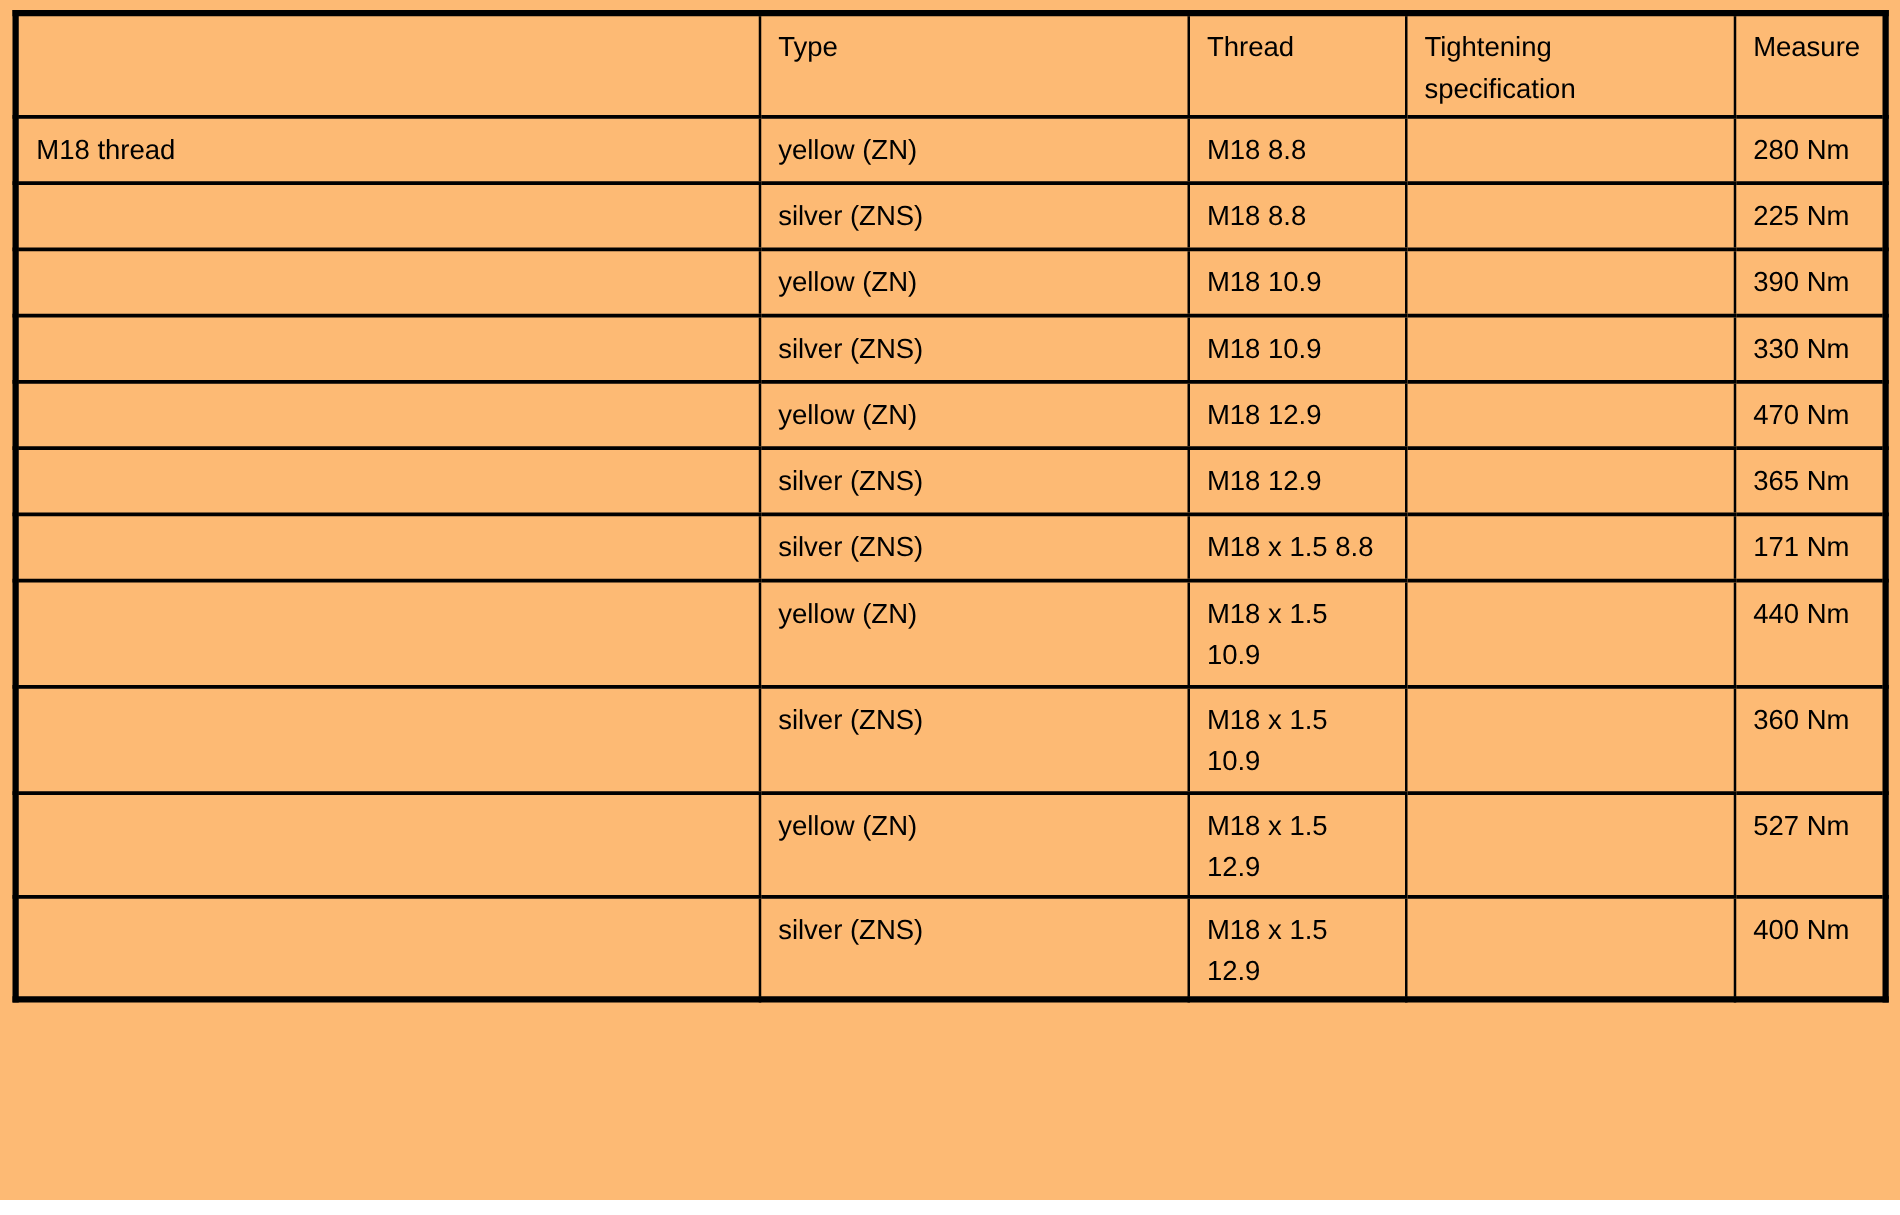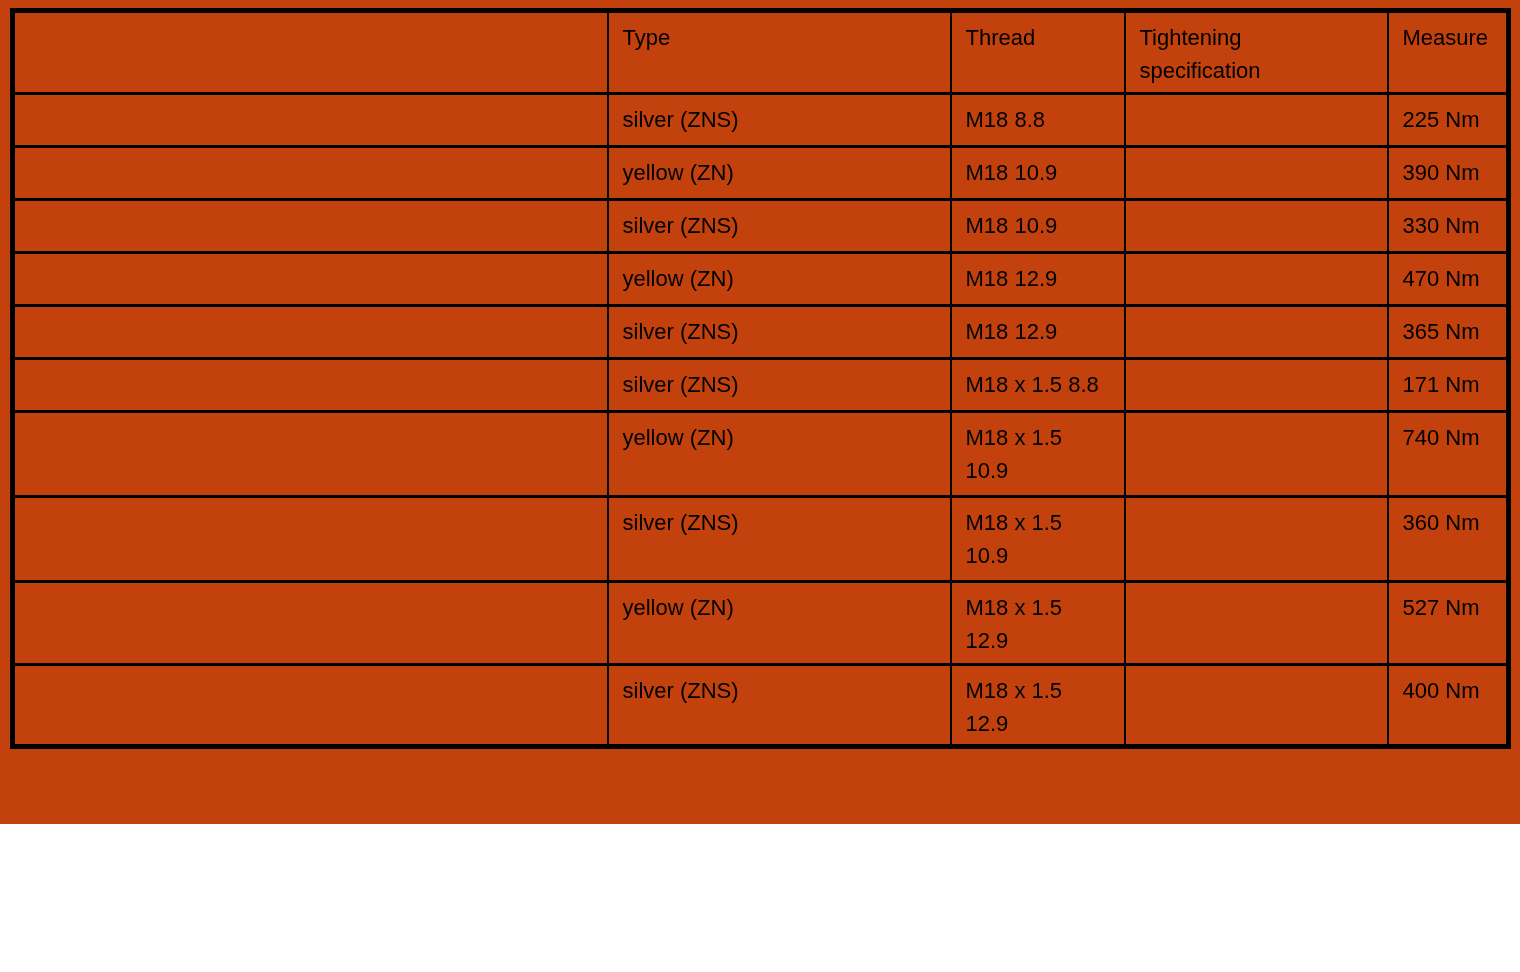--- a/index.html
+++ b/index.html
@@ -6,22 +6,22 @@
     margin: 0;
     padding: 0;
     background: #ffffff;
     width: 1520px;
     height: 972px;
     overflow: hidden;
   }
   .page {
     position: relative;
     width: 1520px;
-    height: 824px;
-    background: #c2410c;
+    height: 960px;
+    background: #fdba74;
     font-family: "Liberation Sans", "DejaVu Sans", sans-serif;
     color: #000000;
   }
   table.torque {
     position: absolute;
     left: 10px;
     top: 8px;
     width: 1496px;
     border-collapse: collapse;
     table-layout: fixed;
@@ -69,20 +69,27 @@
         <tr class="r-hdr">
       <td class="c-first"></td>
       <td>Type</td>
       <td>Thread</td>
       <td>Tightening
 specification</td>
       <td>Measure</td>
     </tr>
 
 
+    <tr class="r-std">
+      <td class="c-first">M18 thread</td>
+      <td>yellow (ZN)</td>
+      <td>M18 8.8</td>
+      <td></td>
+      <td>280 Nm</td>
+    </tr>
 
     <tr class="r-std">
       <td class="c-first"></td>
       <td>silver (ZNS)</td>
       <td>M18 8.8</td>
       <td></td>
       <td>225 Nm</td>
     </tr>
 
     <tr class="r-std">
@@ -125,21 +132,21 @@
       <td></td>
       <td>171 Nm</td>
     </tr>
 
     <tr class="r-tall">
       <td class="c-first"></td>
       <td>yellow (ZN)</td>
       <td>M18 x 1.5
 10.9</td>
       <td></td>
-      <td>740 Nm</td>
+      <td>440 Nm</td>
     </tr>
 
     <tr class="r-tall">
       <td class="c-first"></td>
       <td>silver (ZNS)</td>
       <td>M18 x 1.5
 10.9</td>
       <td></td>
       <td>360 Nm</td>
     </tr>

